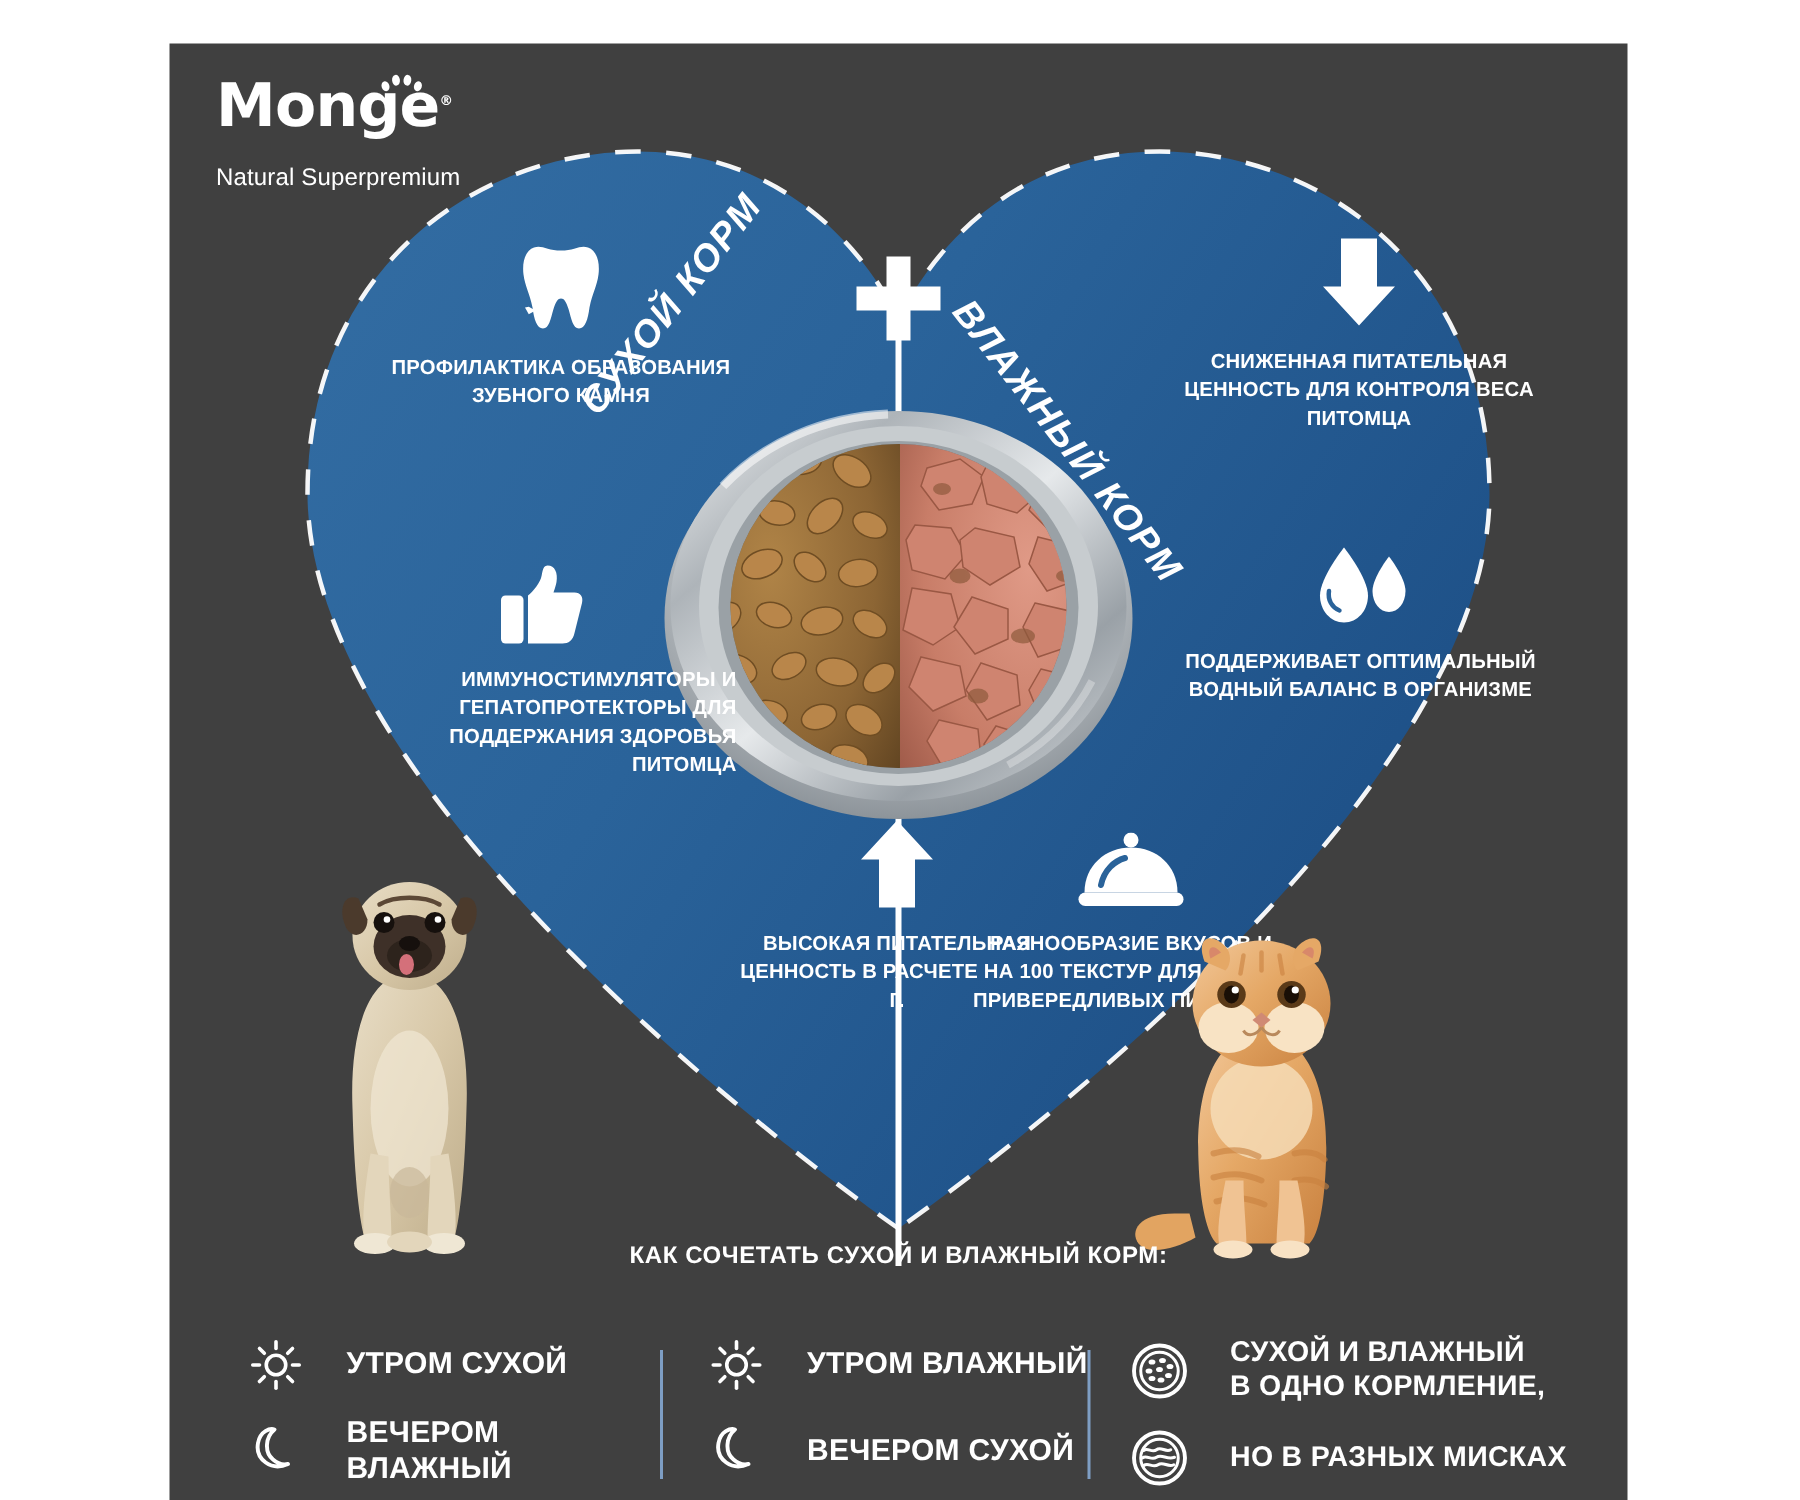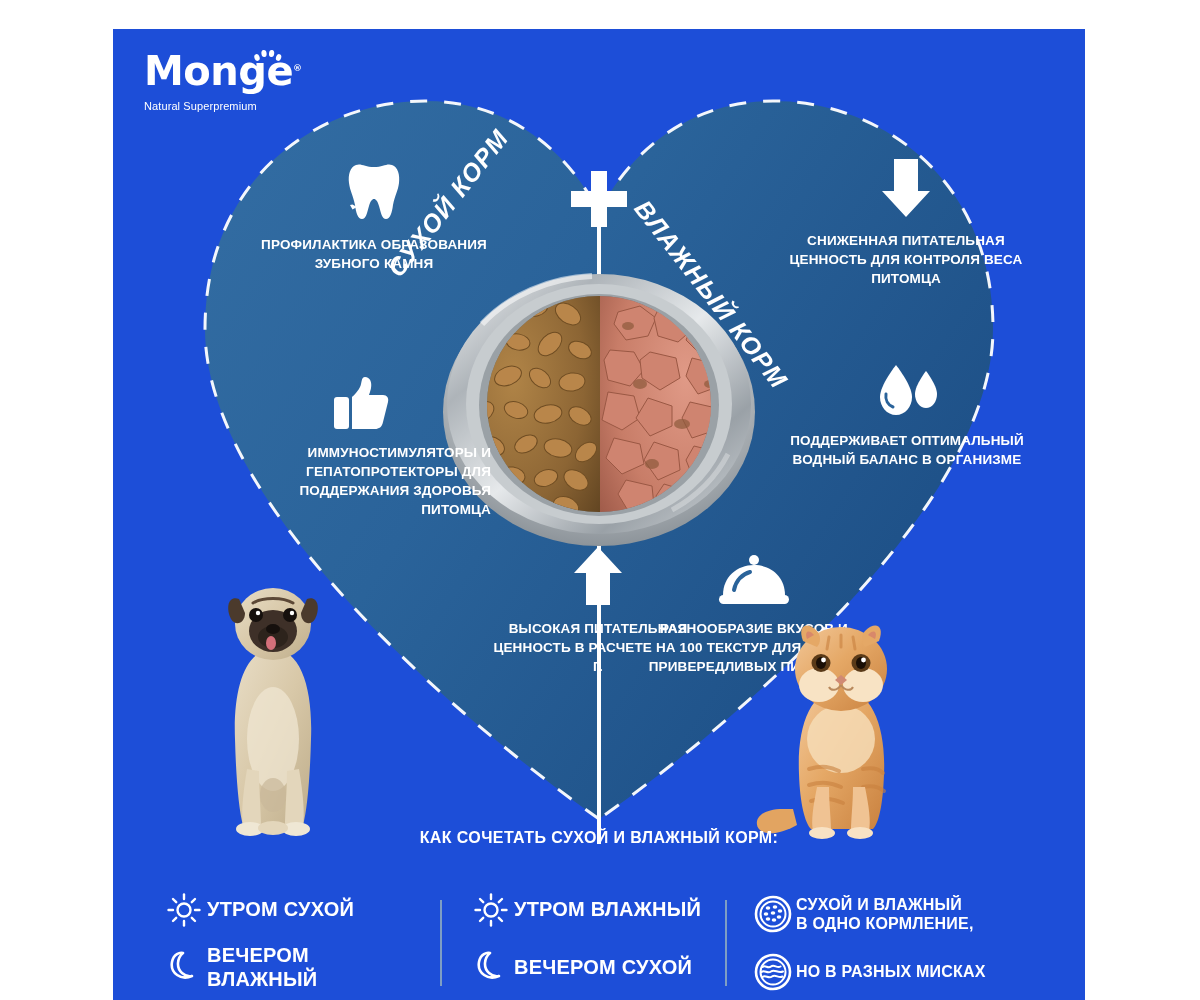--- a/index.html
+++ b/index.html
@@ -3,35 +3,35 @@
 <meta charset="utf-8">
 <style>
   html,body{margin:0;padding:0;background:#ffffff;}
   body{width:1200px;height:1000px;overflow:hidden;font-family:"Liberation Sans",sans-serif;}
 
   #stage{position:relative;width:1200px;height:1000px;background:#ffffff;}
 
   
   #panel{
     position:absolute;left:113px;top:29px;width:972px;height:971px;
-    background:#1d4ed8;overflow:hidden;
+    background:#404040;overflow:hidden;
   }
   
   #heartWrap{position:absolute;left:0;top:0;width:972px;height:971px;}
   #heartWrap svg{display:block;}
 
   
   #logo{position:absolute;left:31px;top:22px;width:220px;color:#fff;}
   #logoWord{
     font-size:40px;font-weight:700;letter-spacing:-0.5px;line-height:1;
     font-family:"DejaVu Sans",sans-serif;
   }
   #logoPaw{position:absolute;left:109px;top:-3px;width:30px;height:16px;}
   #logoSub{
-    font-size:11px;font-weight:400;letter-spacing:0.1px;margin-top:9px;
+    font-size:16px;font-weight:400;letter-spacing:0.1px;margin-top:19px;
     font-family:"Liberation Sans",sans-serif;
   }
   #logoR{font-size:9px;vertical-align:super;}
 
   
   .feat{position:absolute;text-align:center;color:#ffffff;}
   .feat .icon{display:flex;align-items:flex-end;justify-content:center;height:64px;margin-bottom:12px;}
   .feat .txt{
     font-size:13.5px;font-weight:700;line-height:1.42;letter-spacing:0.15px;
     text-transform:uppercase;font-family:"Liberation Sans",sans-serif;
@@ -65,31 +65,31 @@
   #cat{position:absolute;left:640px;top:590px;width:175px;height:225px;}
 
   
   #bottomTitle{
     position:absolute;left:0;top:800px;width:972px;text-align:center;color:#fff;
     font-size:16px;font-weight:700;letter-spacing:0.4px;
     font-family:"Liberation Sans",sans-serif;
   }
   #combos{position:absolute;left:0;top:857px;width:972px;height:114px;}
   .combo{position:absolute;top:0;height:114px;}
-  .comboRow{display:flex;align-items:center;height:48px;margin-bottom:10px;}
+  .comboRow{display:flex;align-items:center;height:48px;margin-bottom:10px;gap:24px;}
   .comboRow .cIcon{width:46px;flex:0 0 46px;display:flex;align-items:center;justify-content:center;}
   .comboRow .cTxt{
     color:#fff;font-size:20px;font-weight:700;letter-spacing:0.2px;line-height:1.18;
     font-family:"Liberation Sans",sans-serif;white-space:pre-line;
   }
   #combo1{left:48px;width:262px;}
   #combo2{left:355px;width:262px;}
   #combo3{left:637px;width:320px;}
   #combo3 .comboRow{margin-bottom:2px;height:56px;}
-  #combo3 .cTxt{font-size:16px;line-height:1.2;}
+  #combo3 .cTxt{font-size:19px;line-height:1.2;}
   .vsep{position:absolute;top:14px;width:2px;height:86px;background:#7e9ec4;}
   #vsep1{left:327px;}
   #vsep2{left:612px;}
 </style>
 </head>
 <body>
 
 <div id="stage">
   <div id="panel">
 

